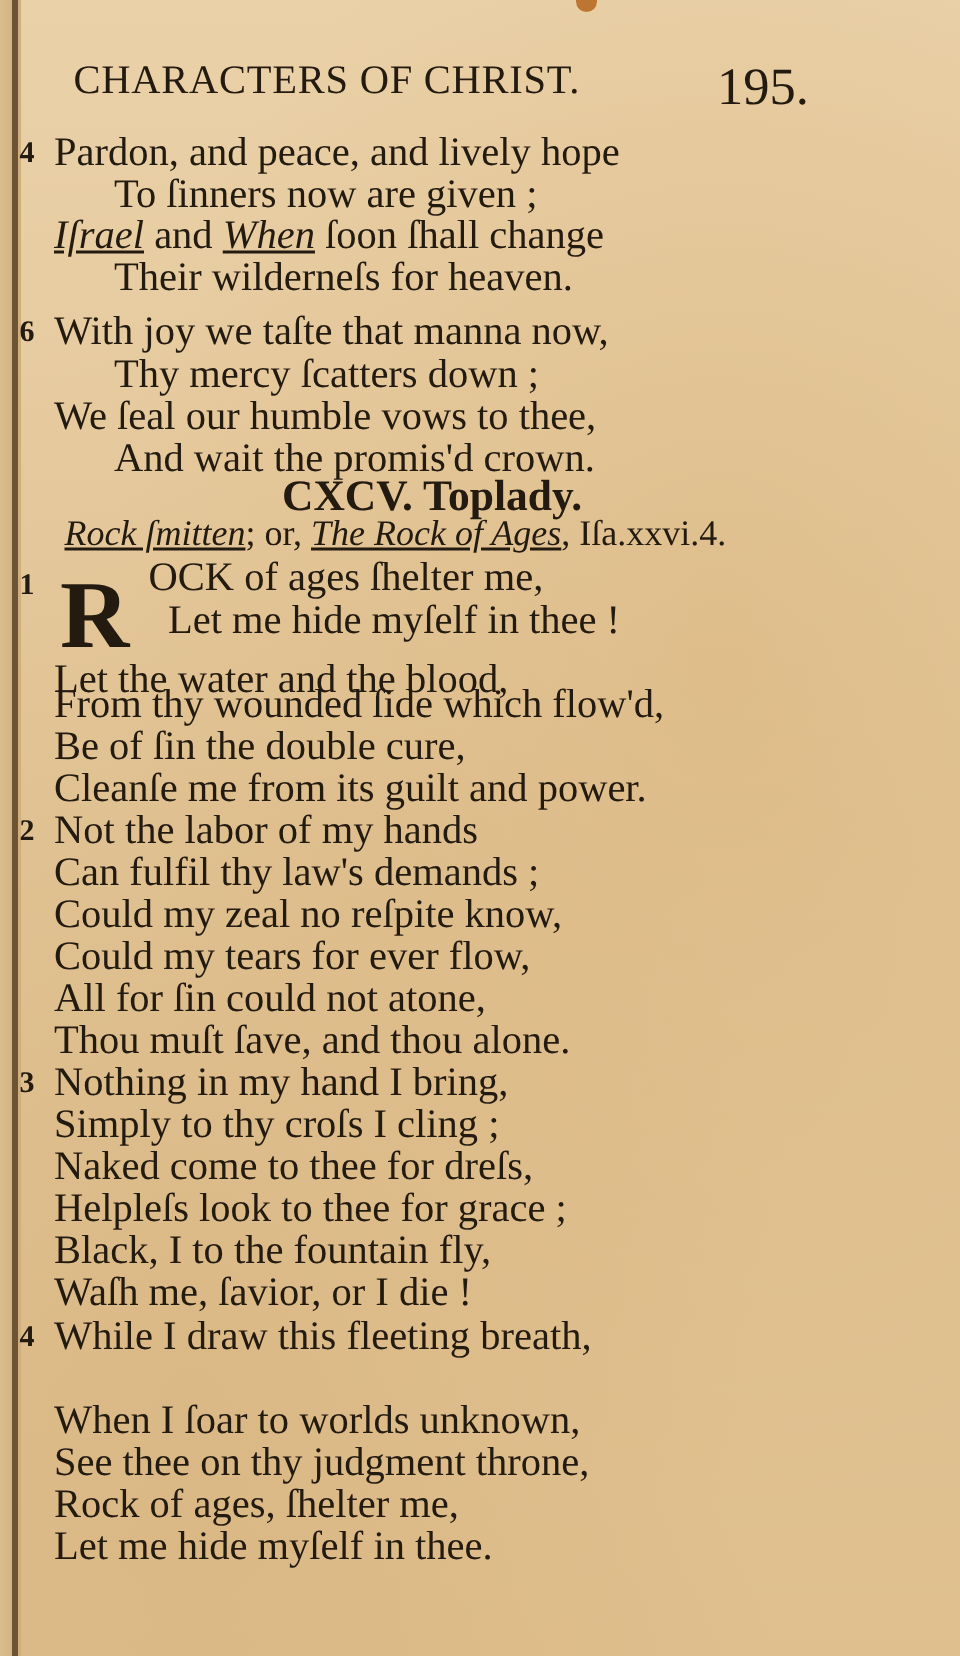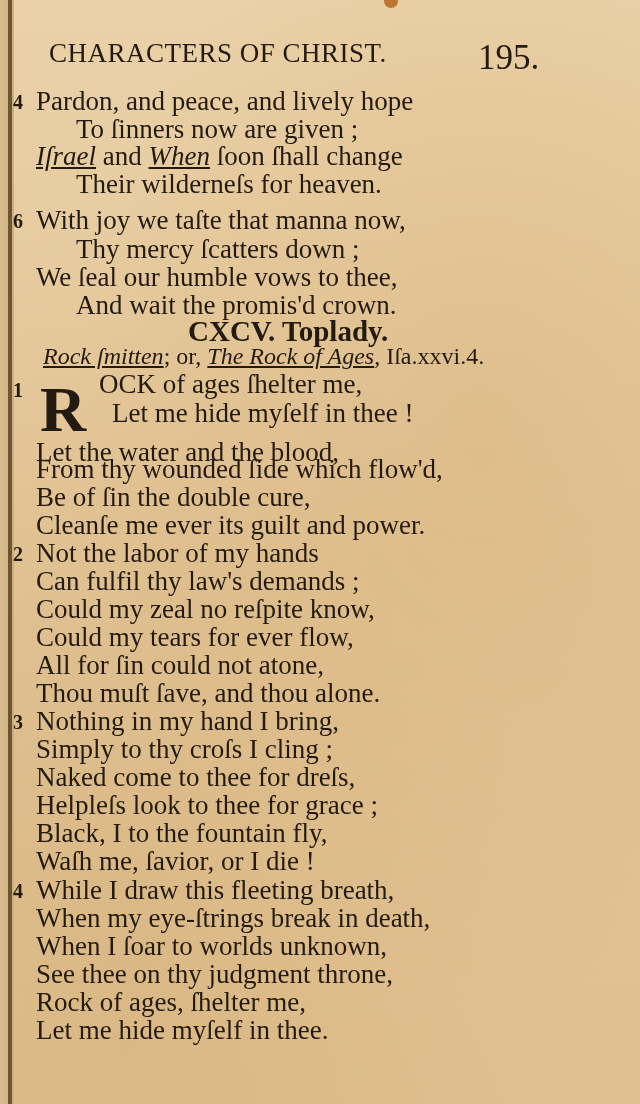--- a/index.html
+++ b/index.html
@@ -82,38 +82,37 @@
   <div class="hymn-title">CXCV. Toplady.</div>
   <div class="subtitle"><span class="it">Rock ſmitten</span><span>; or, </span><span class="it">The Rock of Ages</span><span>, </span><span>Iſa.xxvi.4.</span></div>
 
   <div class="num" style="top:380px">1</div>
   <div class="dropcap">R</div>
   <div class="line" style="top:371px; left:99px">OCK of ages ſhelter me,</div>
   <div class="line" style="top:400px; left:112px">Let me hide myſelf in thee !</div>
   <div class="line i1" style="top:439px">Let the water and the blood,</div>
   <div class="line i1" style="top:456px">From thy wounded ſide which flow'd,</div>
   <div class="line i1" style="top:484px">Be of ſin the double cure,</div>
-  <div class="line i1" style="top:512px">Cleanſe me ever its guilt and power.</div>
+  <div class="line i1" style="top:512px">Cleanſe me from its guilt and power.</div>
 
   <div class="num" style="top:544px">2</div>
   <div class="line i1" style="top:540px">Not the labor of my hands</div>
   <div class="line i1" style="top:568px">Can fulfil thy law's demands ;</div>
   <div class="line i1" style="top:596px">Could my zeal no reſpite know,</div>
   <div class="line i1" style="top:624px">Could my tears for ever flow,</div>
   <div class="line i1" style="top:652px">All for ſin could not atone,</div>
   <div class="line i1" style="top:680px">Thou muſt ſave, and thou alone.</div>
 
   <div class="num" style="top:712px">3</div>
   <div class="line i1" style="top:708px">Nothing in my hand I bring,</div>
   <div class="line i1" style="top:736px">Simply to thy croſs I cling ;</div>
   <div class="line i1" style="top:764px">Naked come to thee for dreſs,</div>
   <div class="line i1" style="top:792px">Helpleſs look to thee for grace ;</div>
   <div class="line i1" style="top:820px">Black, I to the fountain fly,</div>
   <div class="line i1" style="top:848px">Waſh me, ſavior, or I die !</div>
 
   <div class="num" style="top:881px">4</div>
   <div class="line i1" style="top:877px">While I draw this fleeting breath,</div>
-  <div class="line i1" style="top:905px">When my eye-ſtrings break in death,</div>
   <div class="line i1" style="top:933px">When I ſoar to worlds unknown,</div>
   <div class="line i1" style="top:961px">See thee on thy judgment throne,</div>
   <div class="line i1" style="top:989px">Rock of ages, ſhelter me,</div>
   <div class="line i1" style="top:1017px">Let me hide myſelf in thee.</div>
 </div>
 
 </body></html>

